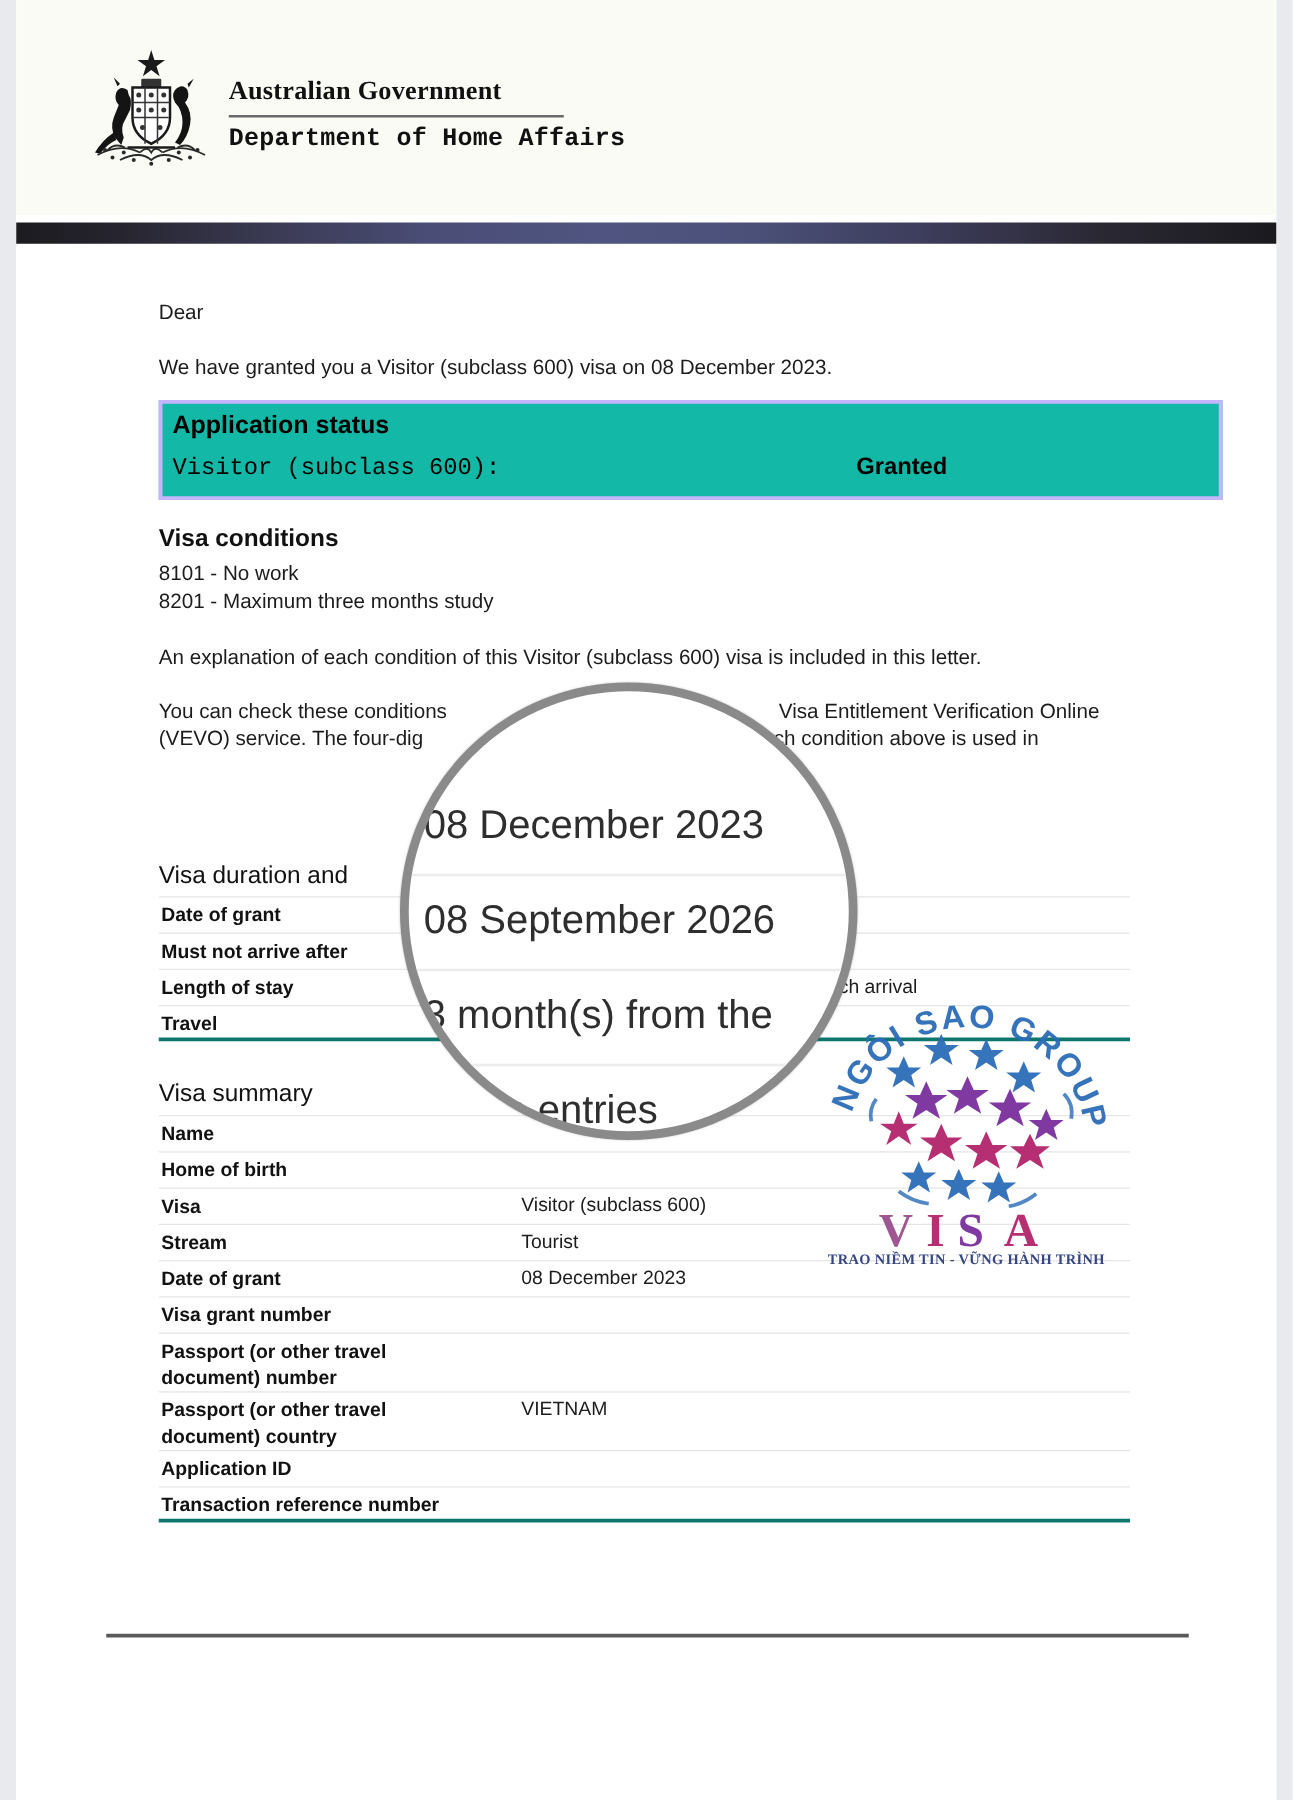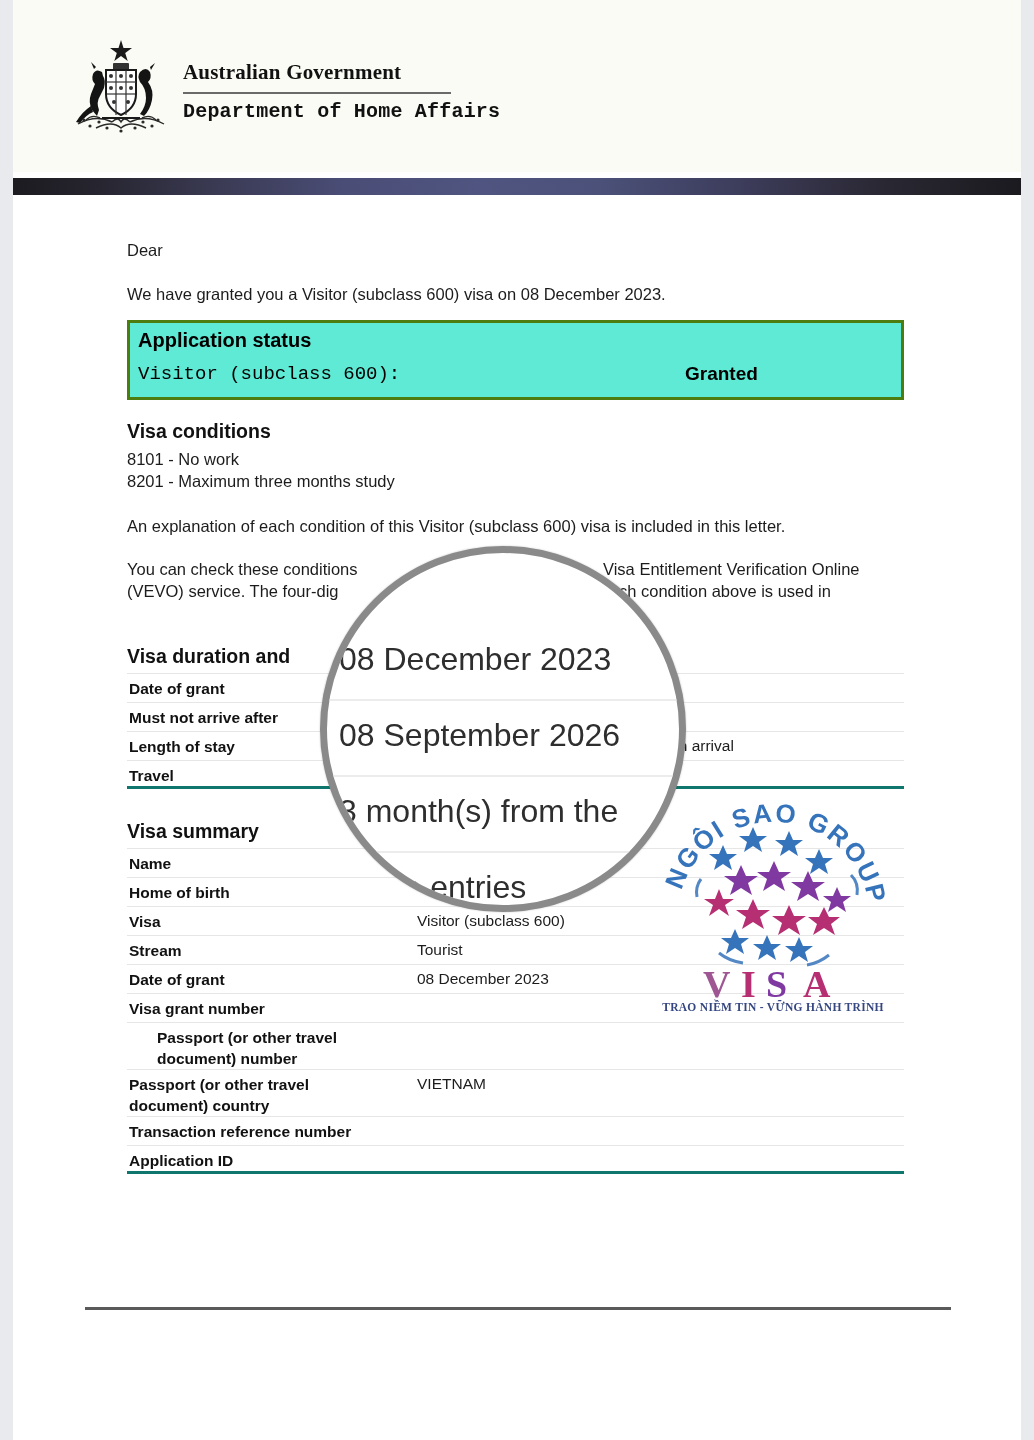--- a/index.html
+++ b/index.html
@@ -130,24 +130,24 @@
     left: 114px;
     top: 88px;
     white-space: nowrap;
   }
 
   
   .status-box {
     position: absolute;
     left: 114px;
     top: 125px;
-    width: 777px;
+    width: 851px;
     height: 80px;
-    border: 3px solid #4d7c0f;
-    background: #5eead4;
+    border: 3px solid #c4b5fd;
+    background: #14b8a6;
   }
   .status-title {
     position: absolute;
     left: 8px;
     top: 6px;
     font-size: 20px;
     font-weight: bold;
     color: #000000;
   }
   .status-row-label {
@@ -195,23 +195,24 @@
   }
 
   
   .tbl {
     position: absolute;
     left: 114px;
     width: 777px;
   }
   .tbl-head {
     font-size: 19.5px;
-    font-weight: bold;
+    font-weight: normal;
     color: #111111;
     padding-bottom: 5px;
+    margin-top: 44px;
   }
   .trow {
     position: relative;
     height: 29px;
     border-top: 1px solid #e6e6e6;
   }
   .trow.tall { height: 47px; }
   .trow:last-child { border-bottom: 3px solid #0f766e; }
   .tlabel {
     position: absolute;
@@ -376,21 +377,21 @@
 
       <div class="h2 conditions-head">Visa conditions</div>
       <div class="txt cond1">8101 - No work</div>
       <div class="txt cond2">8201 - Maximum three months study</div>
 
       <div class="txt para-expl">An explanation of each condition of this Visitor (subclass 600) visa is included in this letter.</div>
 
       <div class="txt para-vevo">
         <div style="position:relative;height:22px;">
           <span style="position:absolute;left:0;top:0;">You can check these conditions</span>
-          <span style="position:absolute;left:476px;top:0;white-space:nowrap;text-align:center;">Visa Entitlement Verification Online</span>
+          <span style="position:absolute;left:496px;top:0;white-space:nowrap;text-align:center;">Visa Entitlement Verification Online</span>
         </div>
         <div style="position:relative;height:22px;">
           <span style="position:absolute;left:0;top:0;">(VEVO) service. The four-dig</span>
           <span style="position:absolute;left:492px;top:0;white-space:nowrap;">ch condition above is used in</span>
         </div>
       </div>
 
       <div class="tbl" id="duration-table">
         <div class="tbl-head">Visa duration and</div>
 
@@ -433,33 +434,33 @@
         </div>
         <div class="trow">
           <div class="tlabel">Date of grant</div>
           <div class="tvalue">08 December 2023</div>
         </div>
         <div class="trow">
           <div class="tlabel">Visa grant number</div>
           <div class="tvalue"></div>
         </div>
         <div class="trow tall">
-          <div class="tlabel" style="width:250px;margin-left:28px;">Passport (or other travel document) number</div>
+          <div class="tlabel" style="width:250px;">Passport (or other travel document) number</div>
           <div class="tvalue"></div>
         </div>
         <div class="trow tall">
           <div class="tlabel" style="width:250px;">Passport (or other travel document) country</div>
           <div class="tvalue">VIETNAM</div>
         </div>
         <div class="trow">
+          <div class="tlabel">Application ID</div>
+          <div class="tvalue"></div>
+        </div>
+        <div class="trow">
           <div class="tlabel">Transaction reference number</div>
-          <div class="tvalue"></div>
-        </div>
-        <div class="trow">
-          <div class="tlabel">Application ID</div>
           <div class="tvalue"></div>
         </div>
       </div>
 
       <svg class="watermark" viewBox="0 0 225 230">
         <defs>
           <path id="arcpath" d="M 18 118 A 96 96 0 0 1 207 118"></path>
         </defs>
         <text font-family="Liberation Sans, sans-serif" font-size="26" font-weight="bold" fill="#2b6cb8" letter-spacing="2">
           <textPath href="#arcpath" startOffset="4%">NGÔI SAO GROUP</textPath>

